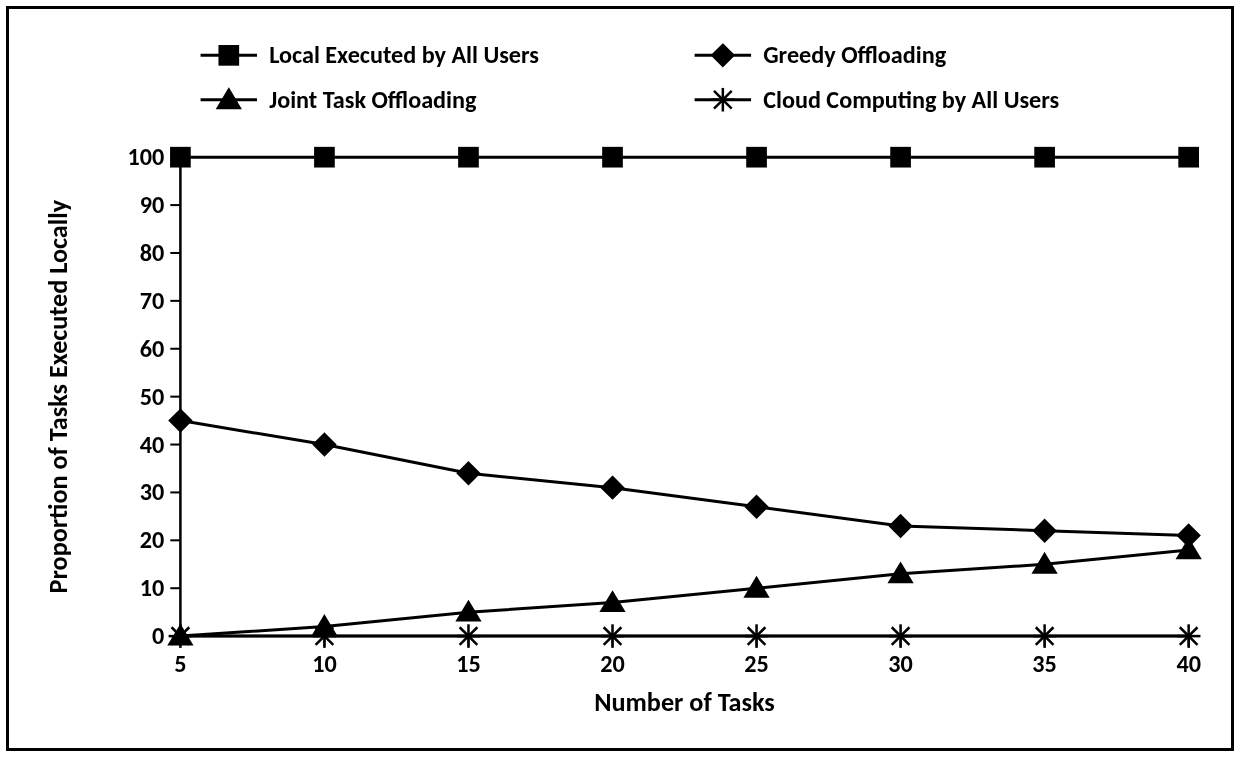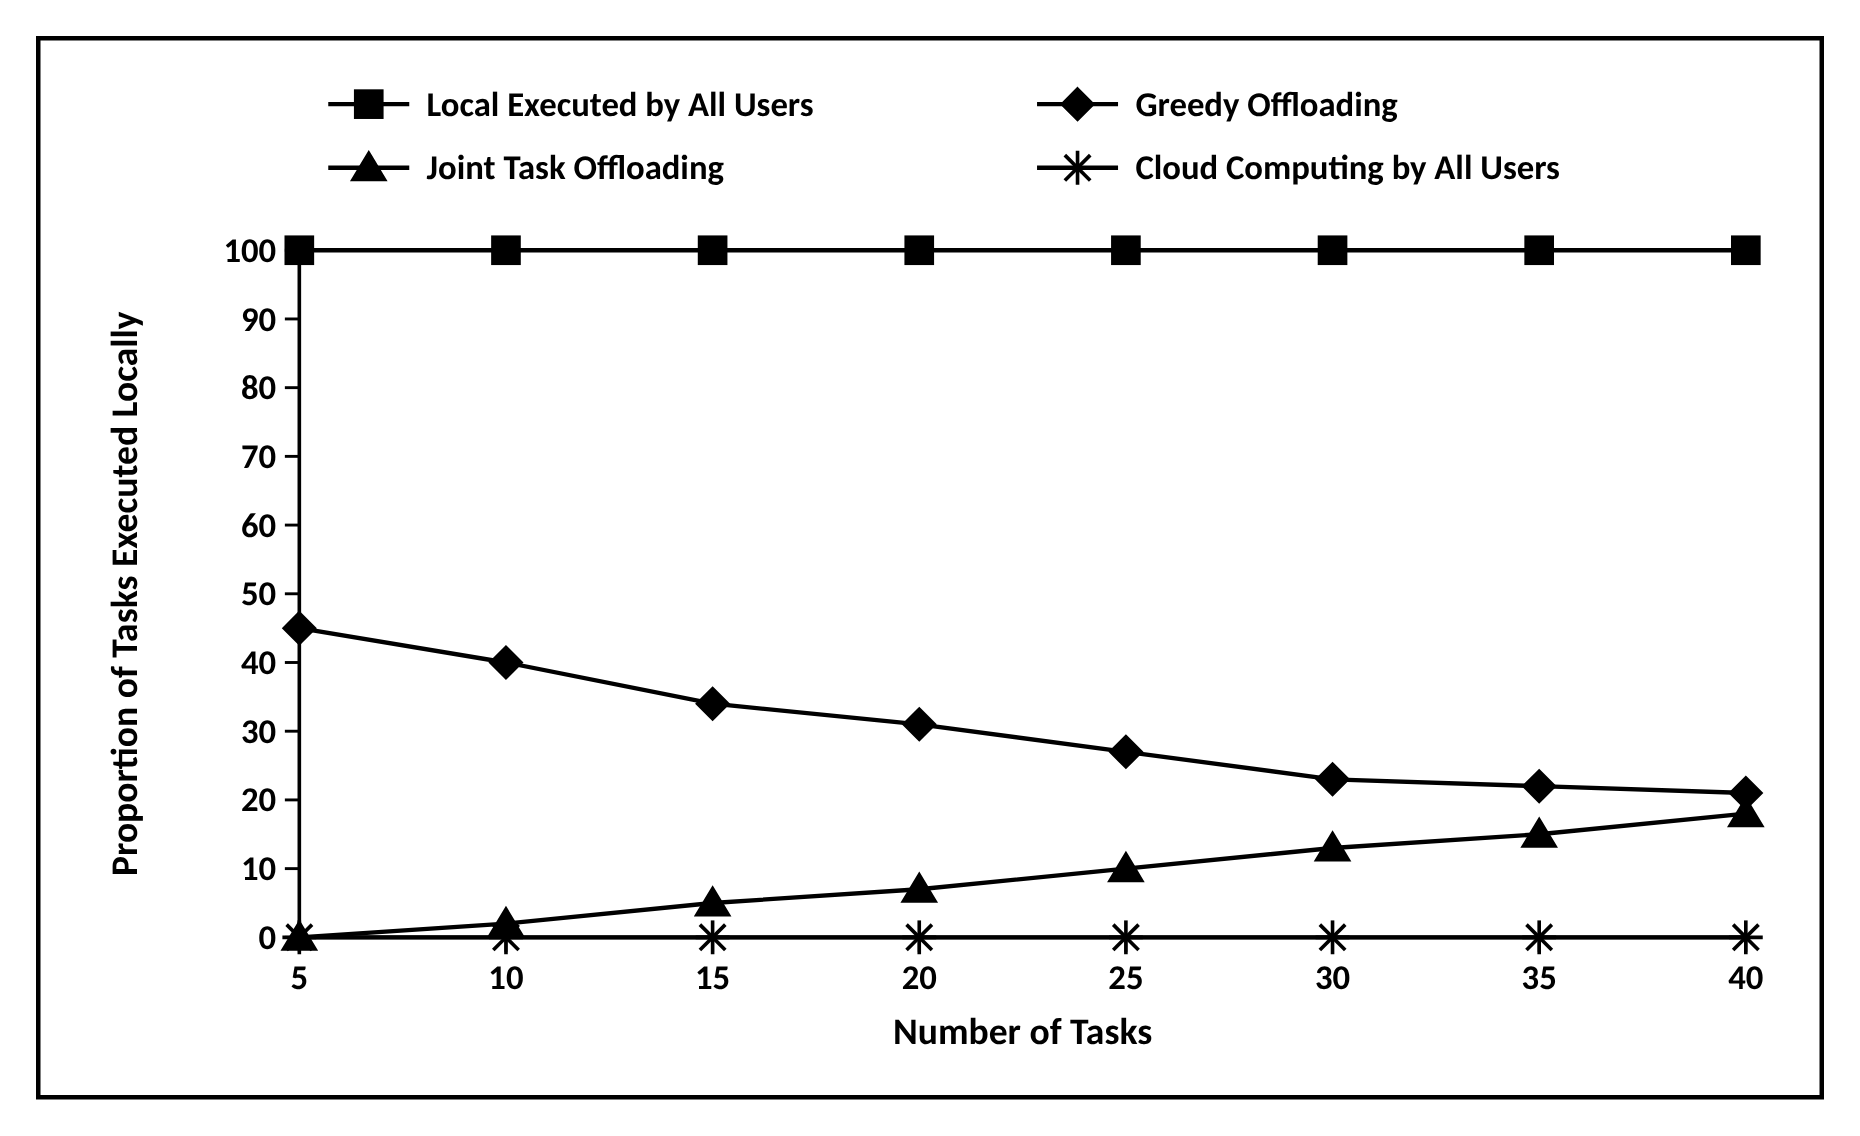--- a/index.html
+++ b/index.html
@@ -5,21 +5,21 @@
   html, body {
     margin: 0;
     padding: 0;
     background: #fff;
     font-family: Calibri, Arial, sans-serif;
   }
   .outer-frame {
     box-sizing: border-box;
     width: 1240px;
     height: 757px;
-    padding: 24px;
+    padding: 6px;
     background: #fff;
   }
   .inner-frame {
     box-sizing: border-box;
     width: 100%;
     height: 100%;
     border: 3px solid #000;
     position: relative;
     background: #fff;
   }

